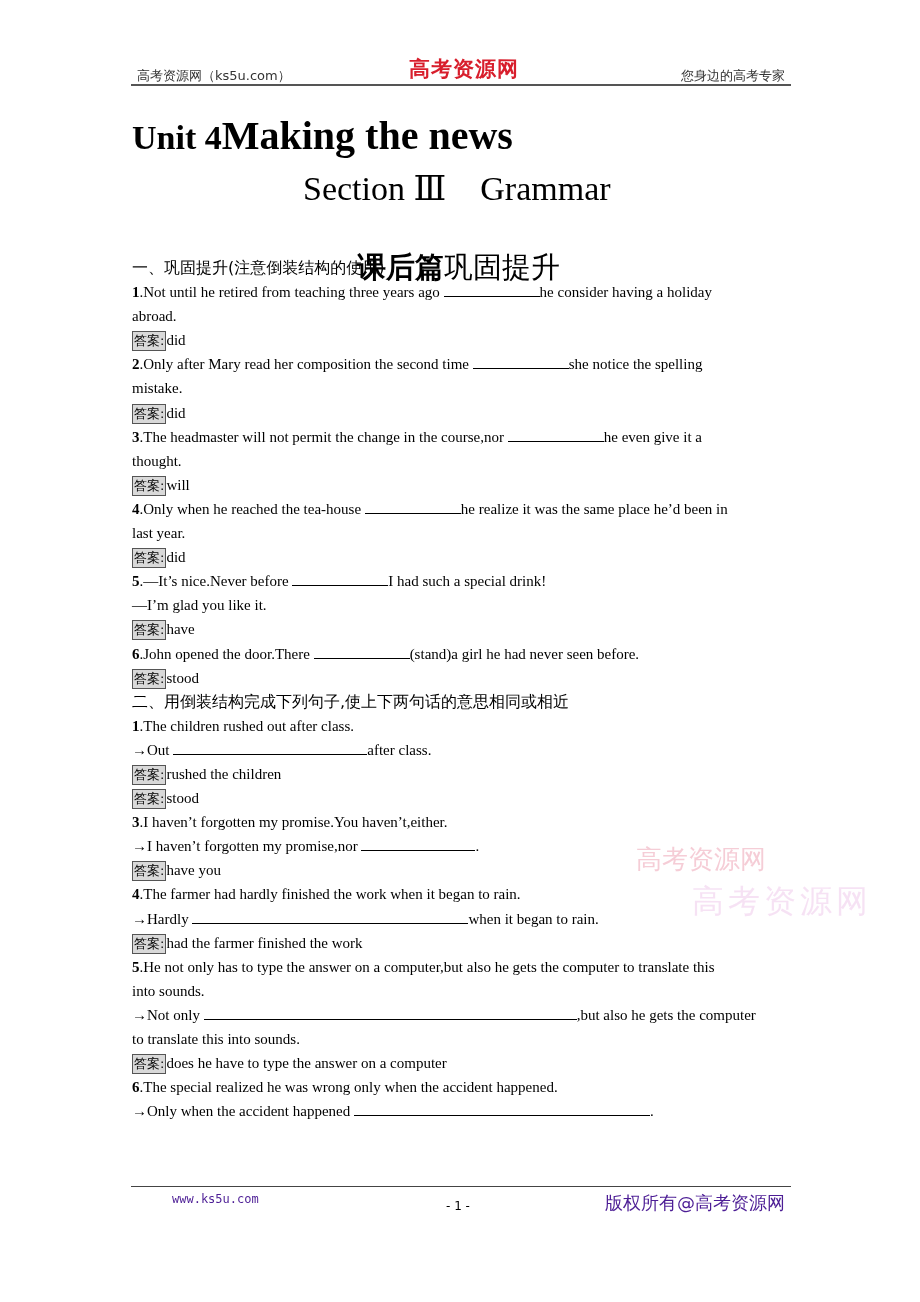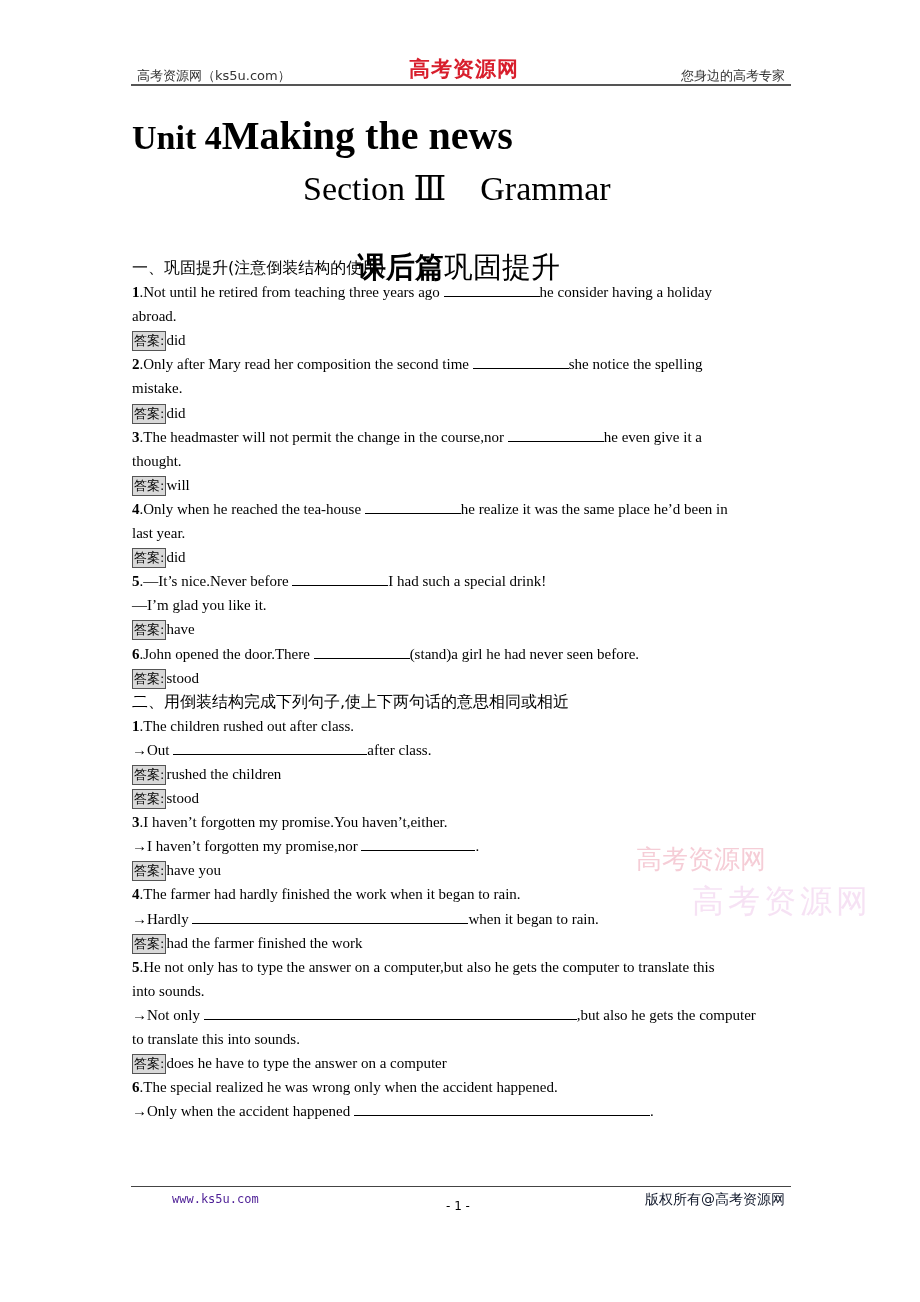--- a/index.html
+++ b/index.html
@@ -33,21 +33,21 @@
   .watermark { position: absolute; color: #f2b8c6; font-family: "DejaVu Serif", serif; opacity: 0.7; white-space: nowrap; }
   .wm1 { left: 636px; top: 842px; font-size: 26px; }
   .wm2 { left: 692px; top: 880px; font-size: 32px; color: #f3d7f0; letter-spacing: 4px; }
 
   .footer { position: absolute; left: 131px; top: 1186px; width: 660px; height: 30px; }
   .footer .rule { position: absolute; left: 0; right: 0; top: 0; border-top: 1px solid #444; }
   .footer .left { position: absolute; left: 1px; top: 6px; font-size: 12px; color: #4c1d95;
                   font-family: "DejaVu Sans Mono", monospace; margin-left: 40px; }
   .footer .page { position: absolute; left: 315px; top: 13px; font-size: 12px;
                   font-family: "DejaVu Sans", sans-serif; }
-  .footer .right { position: absolute; right: 6px; top: 5px; font-size: 14px; color: #0f172a;
+  .footer .right { position: absolute; right: 6px; top: 5px; font-size: 18px; color: #4c1d95;
                    font-family: "DejaVu Sans", sans-serif; }
 </style>
 </head>
 <body>
 
 <div class="header">
   <span class="left">高考资源网（ks5u.com）</span>
   <span class="logo">高考资源网</span>
   <span class="right">您身边的高考专家</span>
   <div class="rule"></div>

